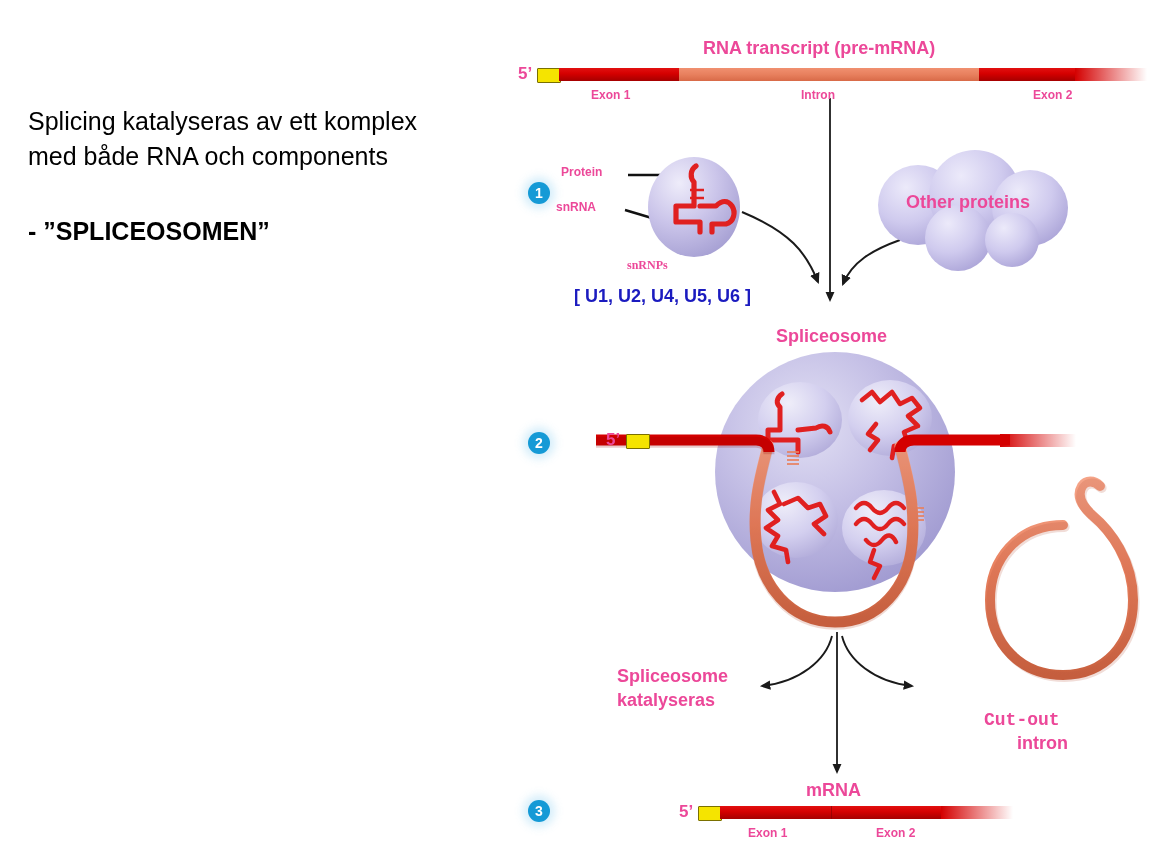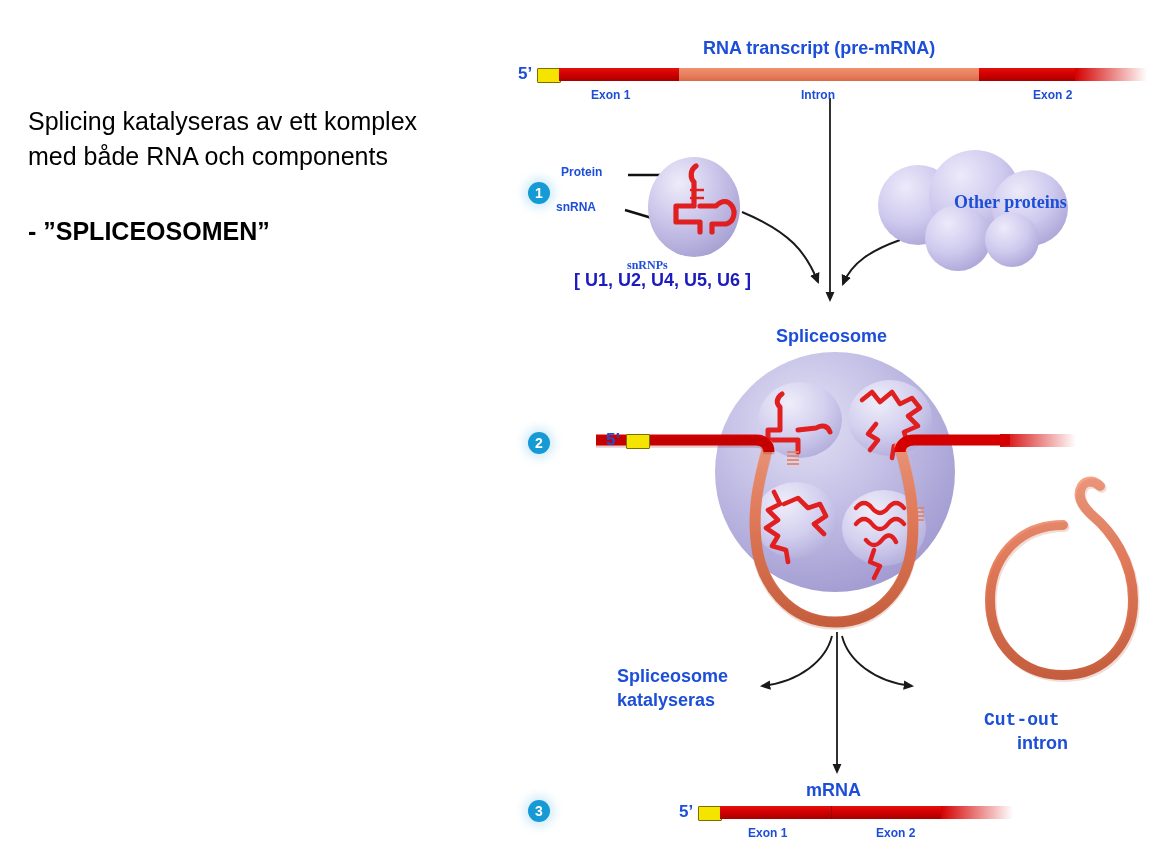--- a/index.html
+++ b/index.html
@@ -8,21 +8,21 @@
        font-family:"Liberation Sans","DejaVu Sans",sans-serif;color:#000;}
 
   #slide{position:absolute;left:0;top:0;width:1174px;height:868px;background:#fff;}
 
   
   #caption{position:absolute;left:28px;top:104px;width:470px;
            font-size:25px;line-height:35px;color:#000;}
   #caption .l3{font-weight:bold;margin-top:40px;}
 
   
-  .lab{position:absolute;font-weight:bold;color:#1d4ed8;white-space:nowrap;}
+  .lab{position:absolute;font-weight:bold;color:#ec4899;white-space:nowrap;}
   .lab.md{font-size:12px;}
   .lab.lg{font-size:18px;}
   .lab.prime{font-size:17px;font-weight:bold;}
   .lab.blue{color:#1b1bbf;font-size:18px;}
 
   
   .badge{position:absolute;width:22px;height:22px;border-radius:50%;
          background:#159ad6;color:#fff;font-size:14px;font-weight:bold;
          display:flex;align-items:center;justify-content:center;
          box-shadow:0 0 9px 5px rgba(120,200,240,.30);}
@@ -212,23 +212,23 @@
 
   <div class="lab md" style="left:591px;top:88px;">Exon 1</div>
   <div class="lab md" style="left:801px;top:88px;">Intron</div>
   <div class="lab md" style="left:1033px;top:88px;">Exon 2</div>
 
   <div class="badge" style="left:528px;top:182px;">1</div>
 
   <div class="lab md" style="left:561px;top:165px;">Protein</div>
   <div class="lab md" style="left:556px;top:200px;">snRNA</div>
   <div class="lab md" style="left:627px;top:258px;font-family:Liberation Serif, serif;">snRNPs</div>
-  <div class="lab blue" style="left:574px;top:270px;">[ U1, U2, U4, U5, U6 ]</div>
-
-  <div class="lab lg" style="left:954px;top:192px;font-family:Liberation Serif, serif;">Other proteins</div>
+  <div class="lab blue" style="left:574px;top:286px;">[ U1, U2, U4, U5, U6 ]</div>
+
+  <div class="lab lg" style="left:906px;top:192px;">Other proteins</div>
 
   <div class="lab lg" style="left:776px;top:326px;">Spliceosome</div>
 
   <div class="badge" style="left:528px;top:432px;">2</div>
 
   <div class="lab prime" style="left:606px;top:430px;">5’</div>
   <div class="cap5" style="left:626px;top:434px;width:22px;"></div>
   <div class="bar-fade" style="left:1000px;top:434px;width:76px;"></div>
 
   <div class="lab lg" style="left:617px;top:666px;">Spliceosome</div>

